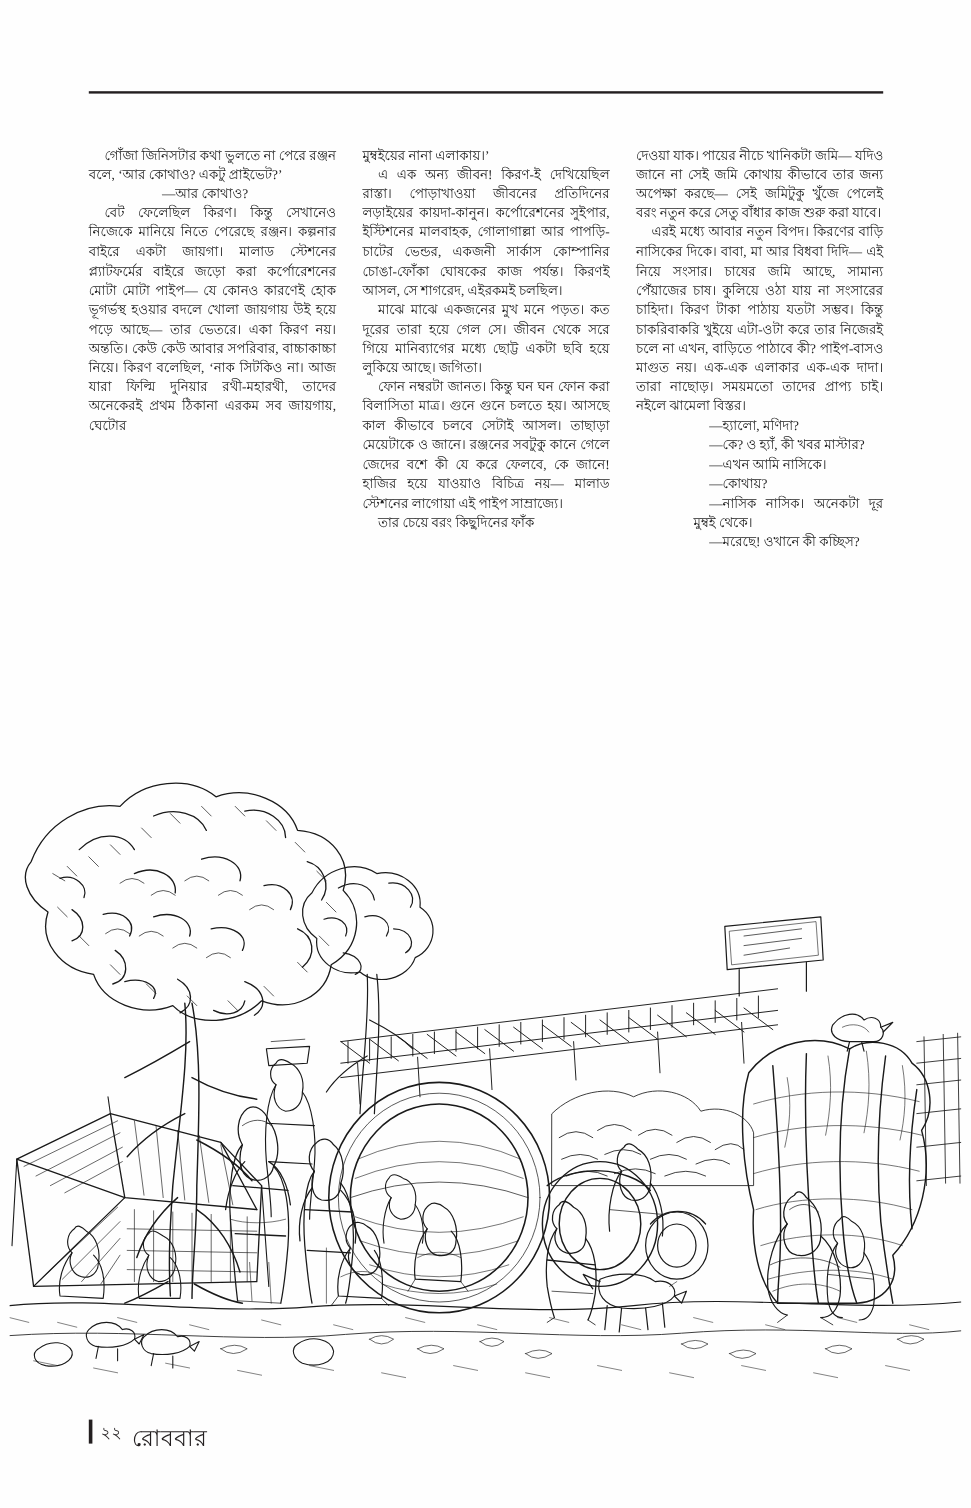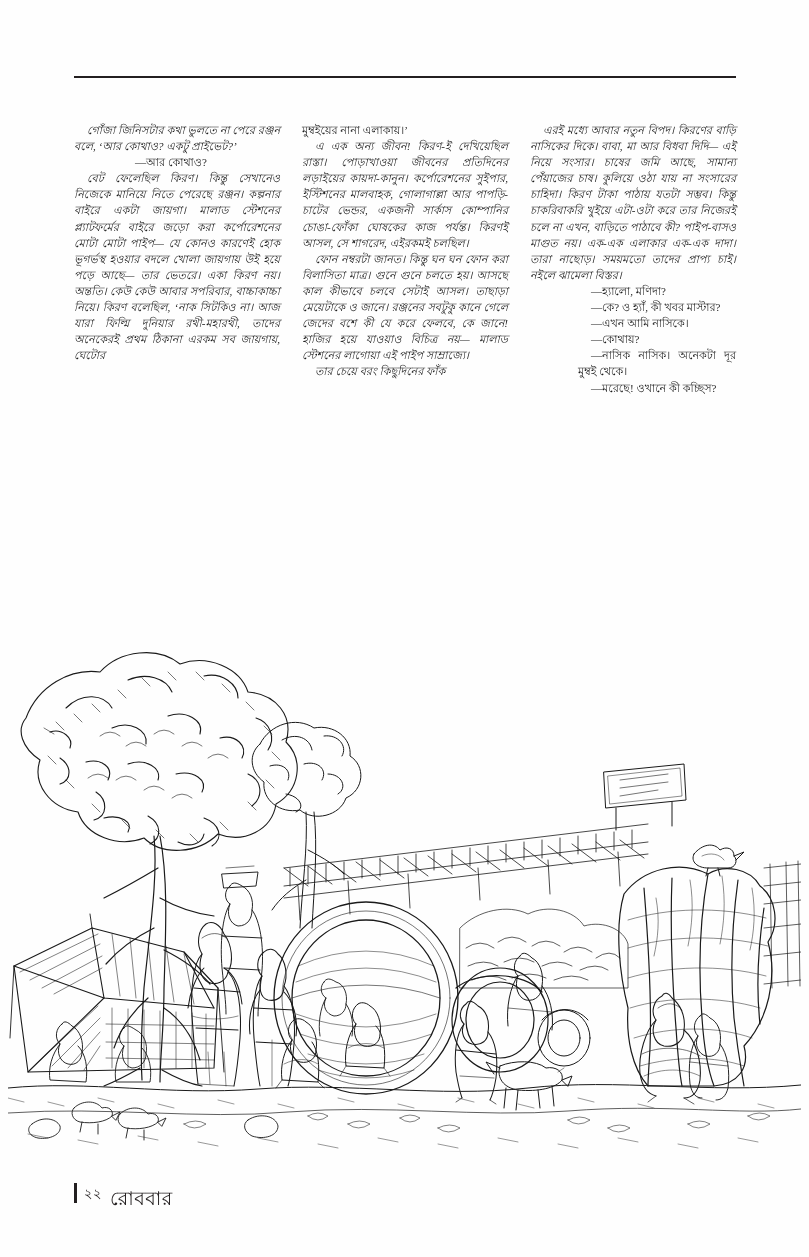--- a/index.html
+++ b/index.html
@@ -41,21 +41,20 @@
     line-height: 16.1px;
     color: #1d1d1d;
     text-align: justify;
     font-family: "Liberation Serif", serif;
   }
   .col p {
     margin: 0;
   }
   .col p.ind {
     text-indent: 13px;
-    font-style: italic;
   }
   .col p.dash {
     text-indent: 13px;
     margin-left: 48px;
   }
   .illo {
     position: absolute;
     left: 8px;
     top: 568px;
     width: 793px;
@@ -114,25 +113,27 @@
 
     <div class="col">
       <p class="ind">গোঁজা জিনিসটার কথা ভুলতে না পেরে রঞ্জন বলে, ‘আর কোথাও? একটু প্রাইভেট?’</p>
       <p class="dash">—আর কোথাও?</p>
       <p class="ind">বেট ফেলেছিল কিরণ। কিন্তু সেখানেও নিজেকে মানিয়ে নিতে পেরেছে রঞ্জন। কল্পনার বাইরে একটা জায়গা। মালাড স্টেশনের প্ল্যাটফর্মের বাইরে জড়ো করা কর্পোরেশনের মোটা মোটা পাইপ— যে কোনও কারণেই হোক ভূগর্ভস্থ হওয়ার বদলে খোলা জায়গায় উই হয়ে পড়ে আছে— তার ভেতরে। একা কিরণ নয়। অন্ততি। কেউ কেউ আবার সপরিবার, বাচ্চাকাচ্চা নিয়ে। কিরণ বলেছিল, ‘নাক সিটকিও না। আজ যারা ফিল্মি দুনিয়ার রথী-মহারথী, তাদের অনেকেরই প্রথম ঠিকানা এরকম সব জায়গায়, ঘেটোর</p>
     </div>
 
     <div class="col">
       <p>মুম্বইয়ের নানা এলাকায়।’</p>
       <p class="ind">এ এক অন্য জীবন! কিরণ-ই দেখিয়েছিল রাস্তা। পোড়াখাওয়া জীবনের প্রতিদিনের লড়াইয়ের কায়দা-কানুন। কর্পোরেশনের সুইপার, ইস্টিশনের মালবাহক, গোলাগাল্লা আর পাপড়ি-চাটের ভেন্ডর, একজনী সার্কাস কোম্পানির চোঙা-ফোঁকা ঘোষকের কাজ পর্যন্ত। কিরণই আসল, সে শাগরেদ, এইরকমই চলছিল।</p>
+      <p class="ind">মাঝে মাঝে একজনের মুখ মনে পড়ত। কত দূরের তারা হয়ে গেল সে। জীবন থেকে সরে গিয়ে মানিব্যাগের মধ্যে ছোট্ট একটা ছবি হয়ে লুকিয়ে আছে। জগিতা।</p>
       <p class="ind">ফোন নম্বরটা জানত। কিন্তু ঘন ঘন ফোন করা বিলাসিতা মাত্র। গুনে গুনে চলতে হয়। আসছে কাল কীভাবে চলবে সেটাই আসল। তাছাড়া মেয়েটাকে ও জানে। রঞ্জনের সবটুকু কানে গেলে জেদের বশে কী যে করে ফেলবে, কে জানে! হাজির হয়ে যাওয়াও বিচিত্র নয়— মালাড স্টেশনের লাগোয়া এই পাইপ সাম্রাজ্যে।</p>
       <p class="ind">তার চেয়ে বরং কিছুদিনের ফাঁক</p>
     </div>
 
     <div class="col">
+      <p>দেওয়া যাক। পায়ের নীচে খানিকটা জমি— যদিও জানে না সেই জমি কোথায় কীভাবে তার জন্য অপেক্ষা করছে— সেই জমিটুকু খুঁজে পেলেই বরং নতুন করে সেতু বাঁধার কাজ শুরু করা যাবে।</p>
       <p class="ind">এরই মধ্যে আবার নতুন বিপদ। কিরণের বাড়ি নাসিকের দিকে। বাবা, মা আর বিধবা দিদি— এই নিয়ে সংসার। চাষের জমি আছে, সামান্য পেঁয়াজের চাষ। কুলিয়ে ওঠা যায় না সংসারের চাহিদা। কিরণ টাকা পাঠায় যতটা সম্ভব। কিন্তু চাকরিবাকরি খুইয়ে এটা-ওটা করে তার নিজেরই চলে না এখন, বাড়িতে পাঠাবে কী? পাইপ-বাসও মাগুত নয়। এক-এক এলাকার এক-এক দাদা। তারা নাছোড়। সময়মতো তাদের প্রাপ্য চাই। নইলে ঝামেলা বিস্তর।</p>
       <p class="dash">—হ্যালো, মণিদা?</p>
       <p class="dash">—কে? ও হ্যাঁ, কী খবর মাস্টার?</p>
       <p class="dash">—এখন আমি নাসিকে।</p>
       <p class="dash">—কোথায়?</p>
       <p class="dash">—নাসিক নাসিক। অনেকটা দূর মুম্বই থেকে।</p>
       <p class="dash">—মরেছে! ওখানে কী কচ্ছিস?</p>
     </div>
 
   </div>

